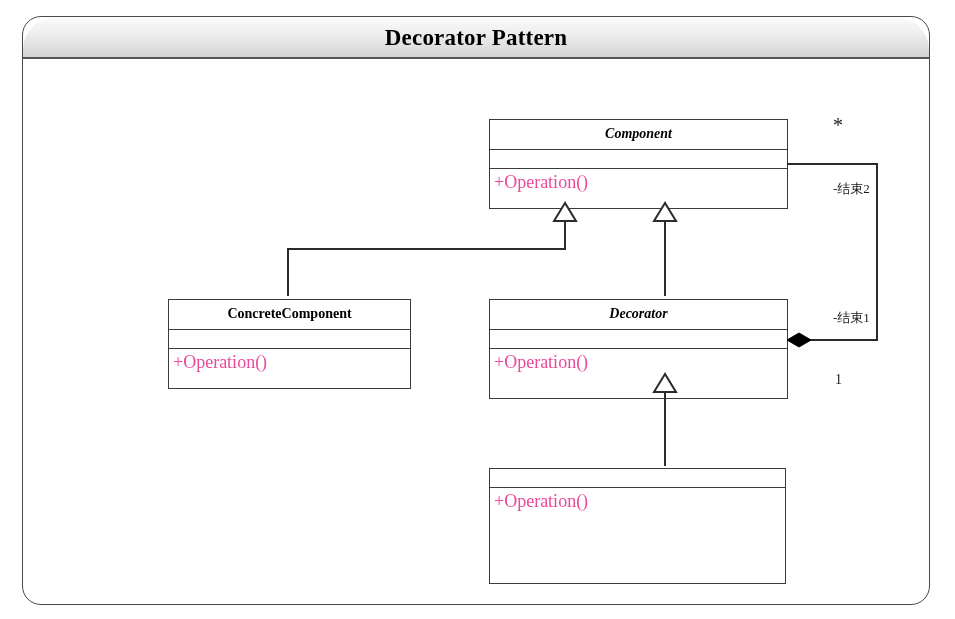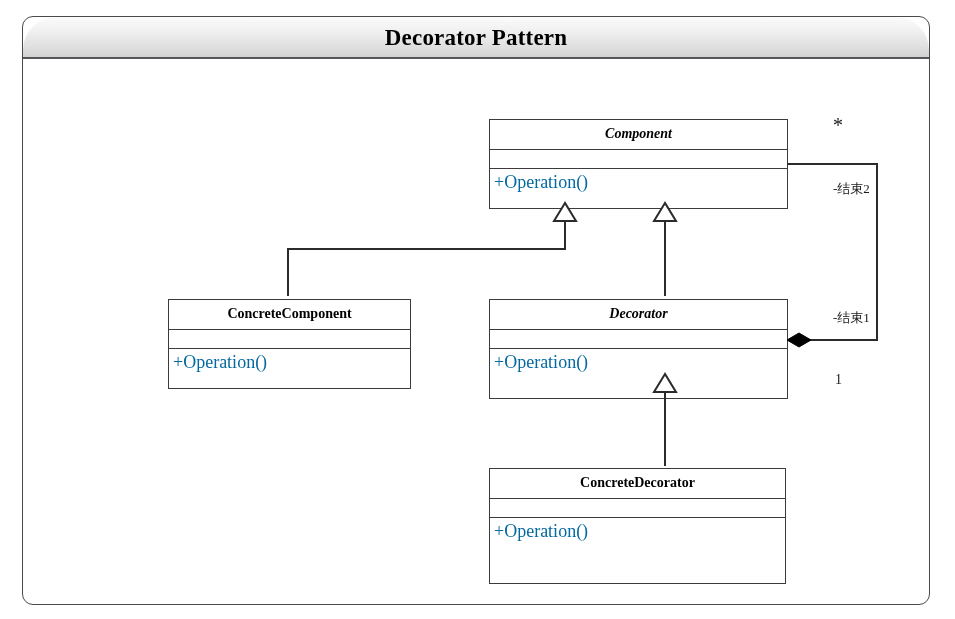--- a/index.html
+++ b/index.html
@@ -20,21 +20,21 @@
   }
 
   
   .frame {
     position: absolute;
     left: 22px;
     top: 16px;
     width: 908px;
     height: 589px;
     border: 1px solid #4a4a4a;
-    border-radius: 11px;
+    border-radius: 19px;
     background: #ffffff;
     box-sizing: border-box;
   }
   .frame-header {
     position: absolute;
     left: 0;
     top: 0;
     right: 0;
     height: 42px;
     border-radius: 33px 33px 0 0;
@@ -84,21 +84,21 @@
   }
   .uml-attrs {
     height: 18px;
     border-bottom: 1px solid #3b3b3b;
   }
   .uml-ops {
     padding: 2px 0 3px 4px;
   }
   .uml-op {
     font-size: 18px;
-    color: #0369a1;
+    color: #ec4899;
     line-height: 1.32;
     white-space: nowrap;
   }
 
   
   .edges {
     position: absolute;
     left: 0;
     top: 0;
     width: 955px;
@@ -161,21 +161,20 @@
 
       <div class="uml-class" style="left:466px; top:240px; width:299px; height:100px;">
         <div class="uml-name abstract">Decorator</div>
         <div class="uml-attrs"></div>
         <div class="uml-ops">
           <div class="uml-op">+Operation()</div>
         </div>
       </div>
 
       <div class="uml-class" style="left:466px; top:409px; width:297px; height:116px;">
-        <div class="uml-name">ConcreteDecorator</div>
         <div class="uml-attrs"></div>
         <div class="uml-ops">
           <div class="uml-op">+Operation()</div>
         </div>
       </div>
 
       <span class="star-label" style="left:810px; top:56px;">*</span>
 
       <span class="edge-label" style="left:802px; top:123px;">-结束2</span>
 

